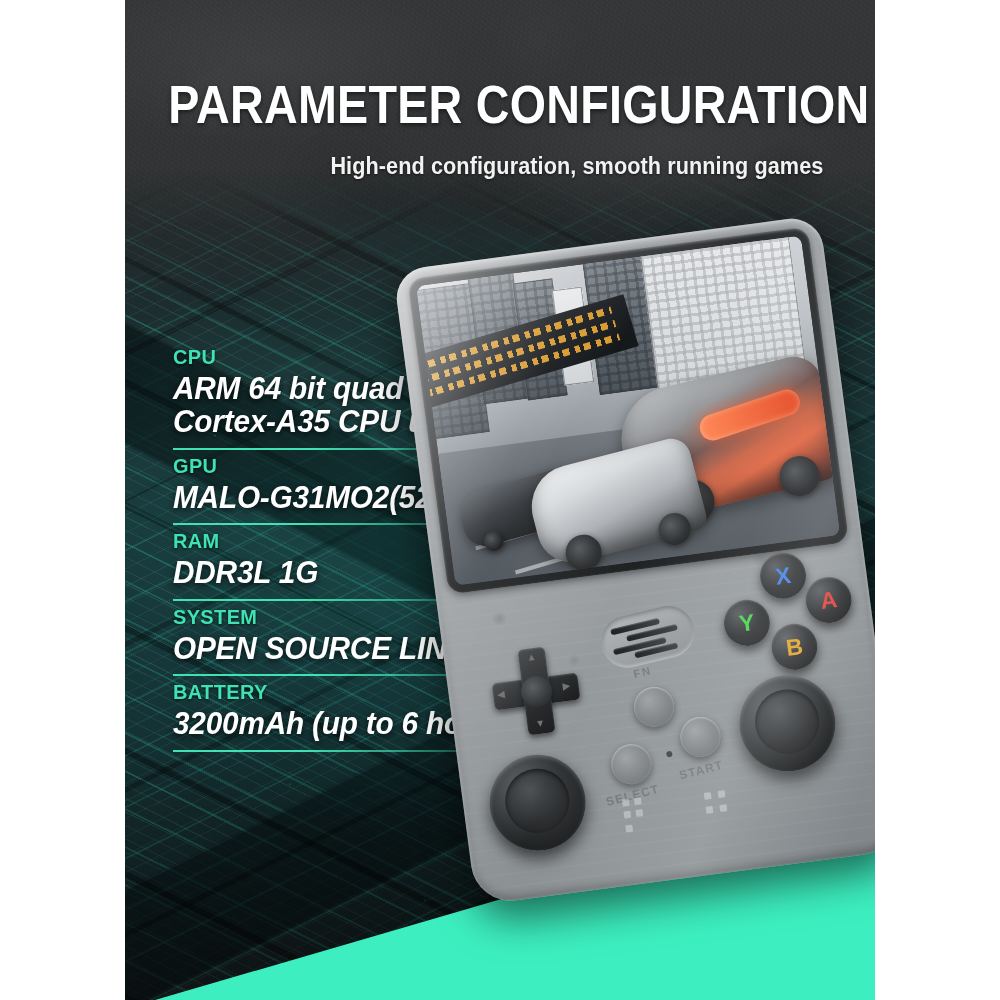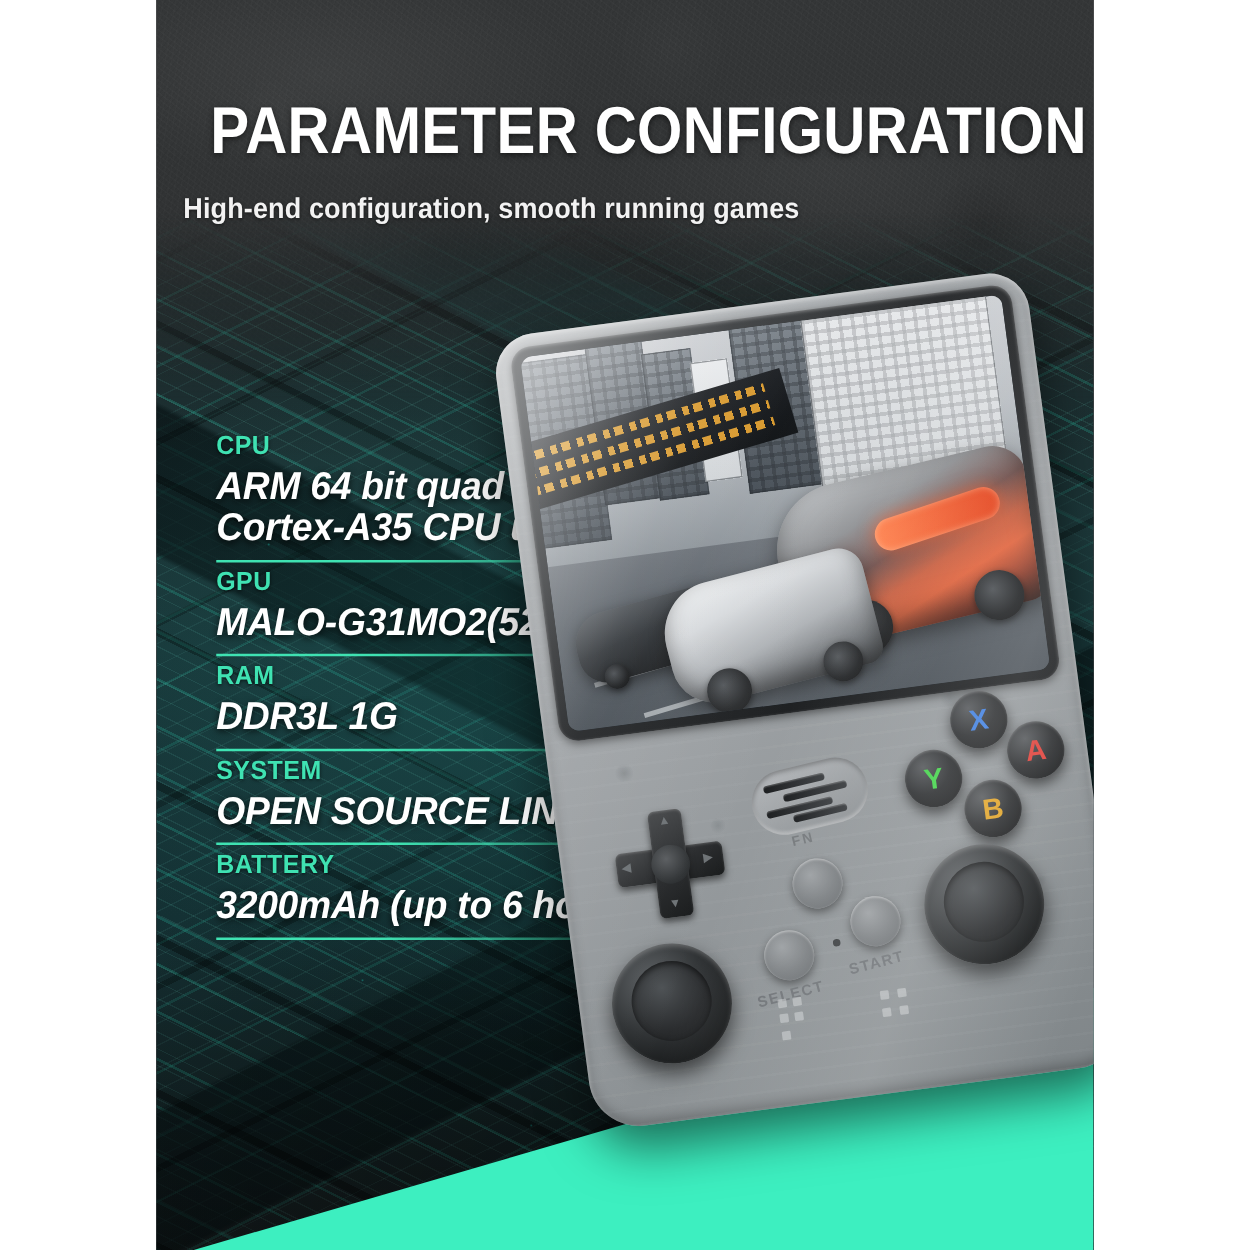--- a/index.html
+++ b/index.html
@@ -85,21 +85,21 @@
       radial-gradient(circle 2px at 12% 32%, #1fd6c8, transparent 60%),
       radial-gradient(circle 2px at 8% 58%, #1fd6c8, transparent 60%),
       radial-gradient(circle 2px at 22% 74%, #1fd6c8, transparent 60%),
       radial-gradient(circle 2px at 61% 26%, #1fd6c8, transparent 60%),
       radial-gradient(circle 2px at 76% 52%, #1fd6c8, transparent 60%),
       radial-gradient(circle 2px at 40% 88%, #1fd6c8, transparent 60%),
       radial-gradient(circle 2px at 86% 80%, #1fd6c8, transparent 60%);
   }
 
   
-  #header { position:absolute; left:0; top:0; width:720px; text-align:left; z-index:6; }
+  #header { position:absolute; left:0; top:0; width:720px; text-align:right; z-index:6; }
   #title {
     margin-top:78px;
     color:#fff;
     font-size:53px;
     font-weight:bold;
     letter-spacing:.3px;
     line-height:1;
     transform:scaleX(.88);
     text-shadow:0 2px 5px rgba(0,0,0,.55);
     white-space:nowrap;

